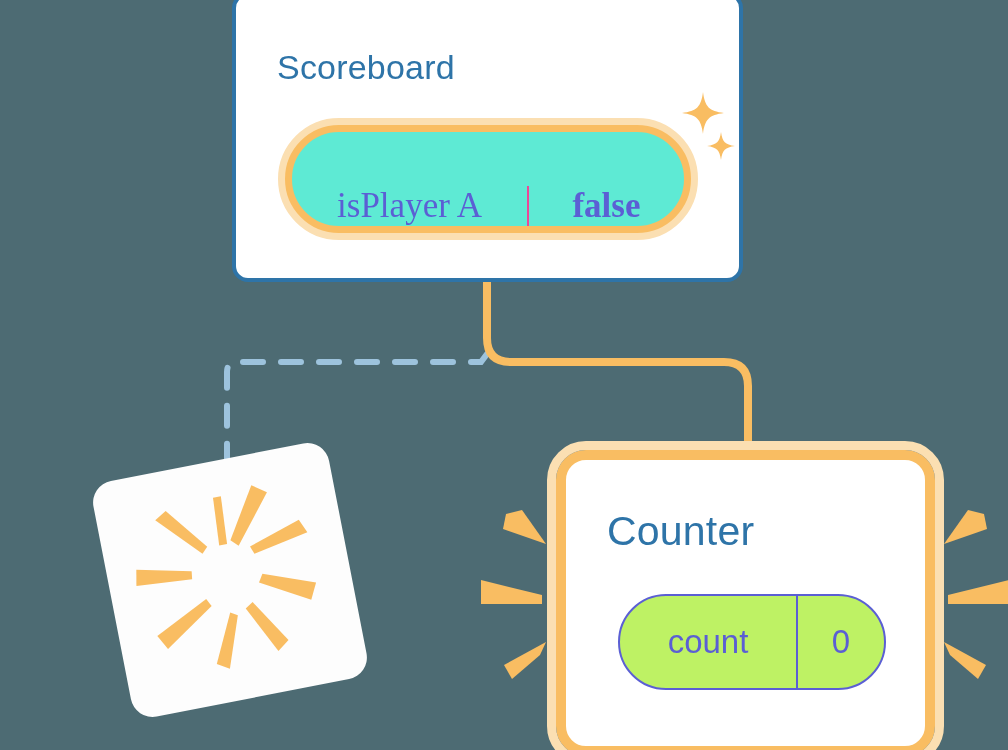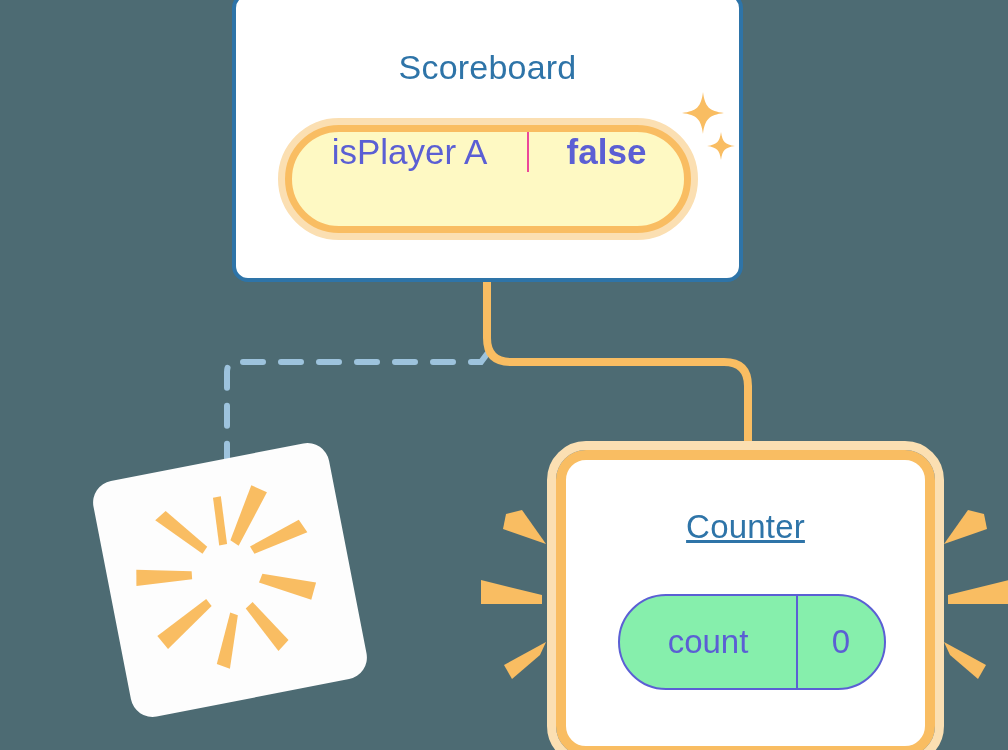--- a/index.html
+++ b/index.html
@@ -29,25 +29,25 @@
   .scoreboard-card {
     position: absolute;
     left: 232px; top: -8px;
     width: 511px; height: 290px;
     background: #ffffff;
     border: 4px solid #2e74a8;
     border-radius: 16px;
     z-index: 5;
   }
   .card-title {
-    text-align: center;
     color: #2e74a8;
     font-size: 34px;
     font-weight: normal;
     letter-spacing: 0.2px;
+    padding-left: 41px;
   }
   .scoreboard-card .card-title { margin-top: 52px; }
 
   
   .sparkles {
     position: absolute;
     left: 672px; top: 92px;
     width: 70px; height: 72px;
     z-index: 7;
     pointer-events: none;
@@ -65,23 +65,24 @@
     left: 0; top: 0; right: 0; bottom: 0;
     border: 10px solid #fbdfb2;
     border-radius: 61px;
     background: transparent;
   }
   .pill-hi {
     position: absolute;
     left: 7px; top: 7px; right: 7px; bottom: 7px;
     border: 7px solid #f9bd62;
     border-radius: 54px;
-    background: #fef9c3;
+    background: #5eead4;
     display: flex;
-    align-items: flex-start;
+    align-items: flex-end;
+    font-family: Liberation Serif, serif;
   }
   .pill-key, .pill-val {
     display: flex;
     align-items: center;
     justify-content: center;
     color: #5b5fd4;
     font-size: 35px;
   }
   .pill-hi .pill-key { flex: 0 0 235px; }
   .pill-hi .pill-val {
@@ -94,30 +95,30 @@
   .counter-card {
     position: absolute;
     left: 556px; top: 450px;
     width: 379px; height: 306px;
     border-radius: 30px;
     background: #ffffff;
     border: 10px solid #f9bd62;
     outline: 9px solid #fbdfb2;
     z-index: 5;
   }
-  .counter-card .card-title { margin-top: 48px; font-size: 33px; text-decoration: underline; }
+  .counter-card .card-title { margin-top: 48px; font-size: 41px; }
 
   
   .pill-plain {
     position: absolute;
     left: 52px; top: 134px;
     width: 268px; height: 96px;
     border: 2px solid #5b5fd4;
     border-radius: 48px;
-    background: #86efac;
+    background: #bef264;
     display: flex;
     align-items: stretch;
     overflow: hidden;
   }
   .pill-plain .pill-key { flex: 0 0 176px; font-size: 33px; }
   .pill-plain .pill-val { flex: 1; border-left: 2px solid #5b5fd4; font-size: 33px; }
 
   
   .blank-card {
     position: absolute;

